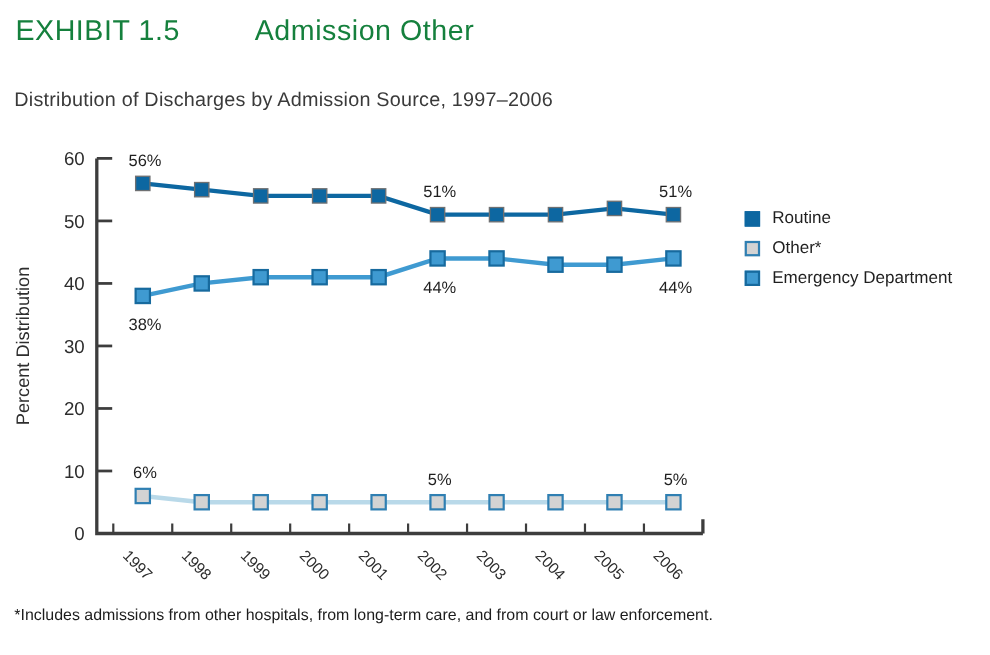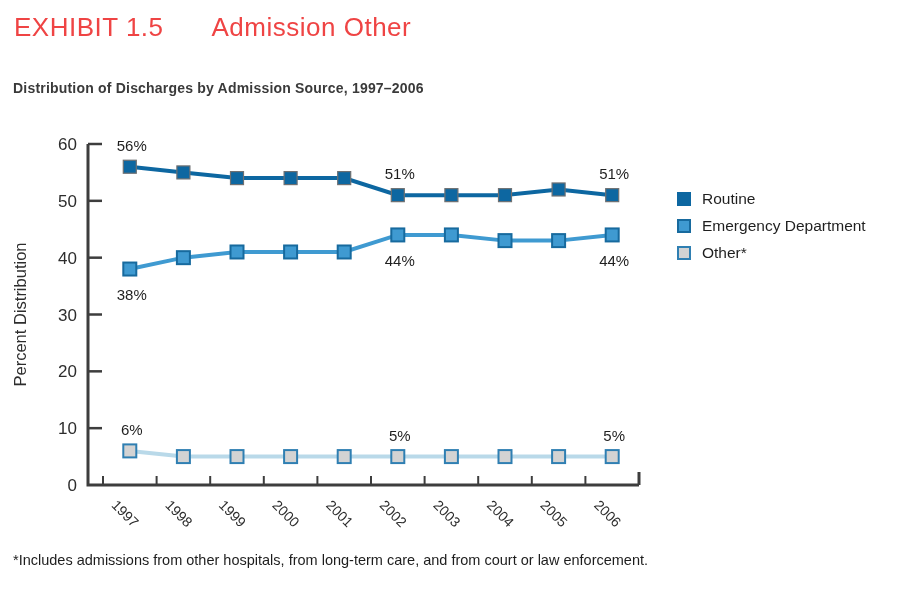--- a/index.html
+++ b/index.html
@@ -2,25 +2,25 @@
 <html><head>
 <meta charset="utf-8">
 <style>
   * { margin:0; padding:0; box-sizing:border-box; }
   html,body { background:#ffffff; }
   .page {
     position:relative; width:900px; height:595px; background:#ffffff;
     font-family:"Liberation Sans", sans-serif; overflow:hidden;
   }
   .hdr {
-    position:absolute; left:14px; top:12px; display:flex; gap:48px;
-    font-size:26px; color:#ef4444; letter-spacing:0.5px; white-space:nowrap;
+    position:absolute; left:14px; top:12px; display:flex; gap:68px;
+    font-size:26px; color:#15803d; letter-spacing:0.5px; white-space:nowrap;
   }
   .subtitle {
-    position:absolute; left:13px; top:80px; font-size:14px; font-weight:bold;
+    position:absolute; left:13px; top:80px; font-size:18px; font-weight:normal;
     color:#3a3a3a; letter-spacing:0.2px; white-space:nowrap;
   }
   svg.chart { position:absolute; left:0; top:0; }
   svg text { font-family:"Liberation Sans", sans-serif; }
   .ytick   { font-size:17px;   fill:#2d2d2d; }
   .xtick   { font-size:14px;   fill:#2d2d2d; }
   .ylabel  { font-size:16.5px; fill:#2d2d2d; }
   .datalabel { font-size:15px; fill:#1f1f1f; }
   .legend {
     position:absolute; left:677px; top:166px; display:flex;
@@ -127,24 +127,24 @@
       <text x="399.8" y="440.5833333333333" text-anchor="middle" class="datalabel">5%</text>
       <text x="614.2" y="440.5833333333333" text-anchor="middle" class="datalabel">5%</text>
     </svg>
 
   <div class="legend">
     <div class="legend-row">
       <span class="swatch" id="sw0" style="background-color: rgb(13, 103, 161); border-color: rgb(13, 103, 161);"></span>
       <span class="legend-label">Routine</span>
     </div>
     <div class="legend-row">
+      <span class="swatch" id="sw2" style="background-color: rgb(211, 211, 211); border-color: rgb(47, 127, 178);"></span>
+      <span class="legend-label">Other*</span>
+    </div>
+    <div class="legend-row">
       <span class="swatch" id="sw1" style="background-color: rgb(63, 154, 209); border-color: rgb(23, 106, 158);"></span>
       <span class="legend-label">Emergency Department</span>
-    </div>
-    <div class="legend-row">
-      <span class="swatch" id="sw2" style="background-color: rgb(211, 211, 211); border-color: rgb(47, 127, 178);"></span>
-      <span class="legend-label">Other*</span>
     </div>
   </div>
 
   <div class="footnote">*Includes admissions from other hospitals, from long-term care, and from court or law enforcement.</div>
 
 </div>
 
 </body></html>

